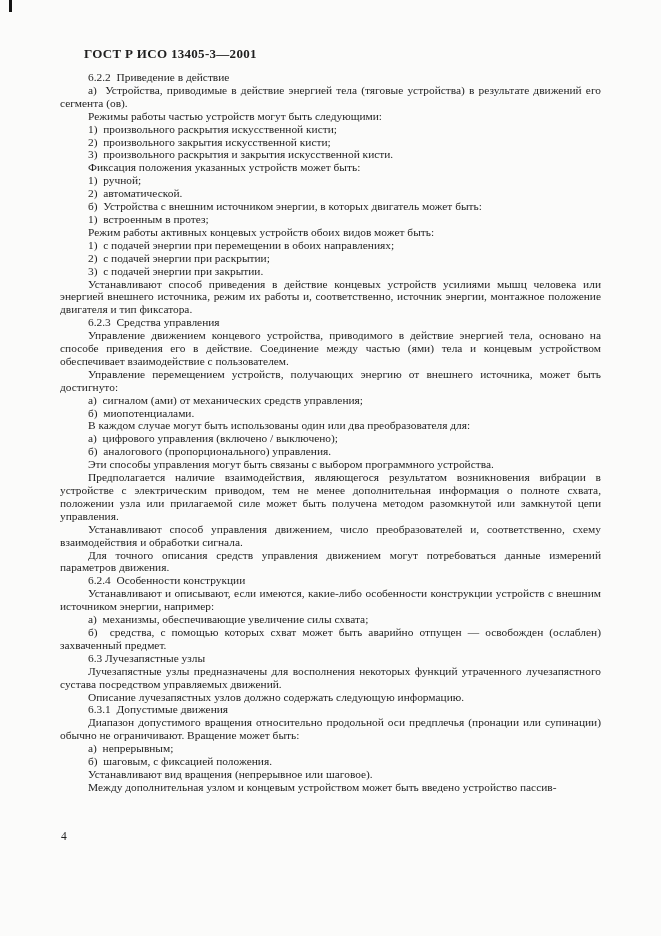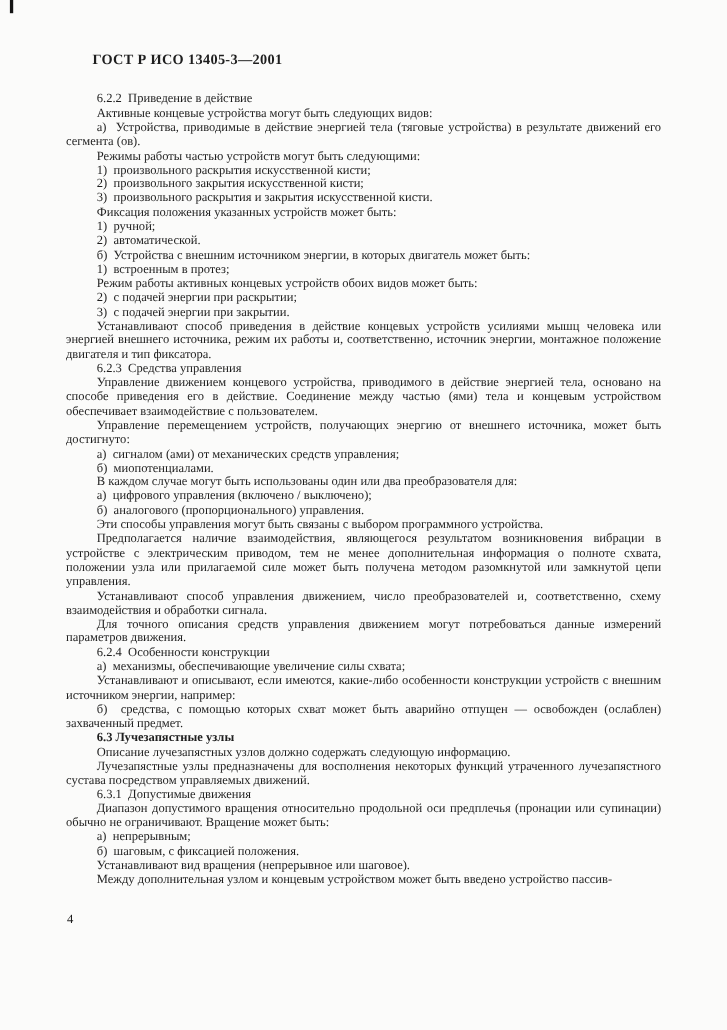--- a/index.html
+++ b/index.html
@@ -29,83 +29,83 @@
     top: 46px;
     font-size: 13px;
     font-weight: bold;
     letter-spacing: 0.3px;
     white-space: nowrap;
     margin-left: 24px;
   }
   .body-text {
     position: absolute;
     left: 60px;
-    top: 84px;
+    top: 71px;
     width: 541px;
     font-size: 11.4px;
     line-height: 12.9px;
     text-align: justify;
   }
   .para {
     margin: 0;
     padding: 0;
     text-indent: 28px;
   }
   .para.bold {
-    font-weight: bold;
+    font-weight: normal;
   }
   .page-number {
     position: absolute;
     left: 61px;
     top: 830px;
     font-size: 11.5px;
   }
 </style>
 </head>
 <body>
 
 <div>
   <div class="scan-artifact"></div>
   <div class="doc-header">ГОСТ Р ИСО 13405-3—2001</div>
   <div class="body-text">
       <p class="para">6.2.2&nbsp; Приведение в действие</p>
-      <p class="para">Активные концевые устройства могут быть следующих видов:</p>
       <p class="para">а)&nbsp; Устройства, приводимые в действие энергией тела (тяговые устройства) в результате движений его сегмента (ов).</p>
       <p class="para">Режимы работы частью устройств могут быть следующими:</p>
       <p class="para">1)&nbsp; произвольного раскрытия искусственной кисти;</p>
       <p class="para">2)&nbsp; произвольного закрытия искусственной кисти;</p>
       <p class="para">3)&nbsp; произвольного раскрытия и закрытия искусственной кисти.</p>
       <p class="para">Фиксация положения указанных устройств может быть:</p>
       <p class="para">1)&nbsp; ручной;</p>
       <p class="para">2)&nbsp; автоматической.</p>
       <p class="para">б)&nbsp; Устройства с внешним источником энергии, в которых двигатель может быть:</p>
       <p class="para">1)&nbsp; встроенным в протез;</p>
       <p class="para">Режим работы активных концевых устройств обоих видов может быть:</p>
+      <p class="para">1)&nbsp; с подачей энергии при перемещении в обоих направлениях;</p>
       <p class="para">2)&nbsp; с подачей энергии при раскрытии;</p>
       <p class="para">3)&nbsp; с подачей энергии при закрытии.</p>
       <p class="para">Устанавливают способ приведения в действие концевых устройств усилиями мышц человека или энергией внешнего источника, режим их работы и, соответственно, источник энергии, монтажное положение двигателя и тип фиксатора.</p>
       <p class="para">6.2.3&nbsp; Средства управления</p>
       <p class="para">Управление движением концевого устройства, приводимого в действие энергией тела, основано на способе приведения его в действие. Соединение между частью (ями) тела и концевым устройством обеспечивает взаимодействие с пользователем.</p>
       <p class="para">Управление перемещением устройств, получающих энергию от внешнего источника, может быть достигнуто:</p>
       <p class="para">а)&nbsp; сигналом (ами) от механических средств управления;</p>
       <p class="para">б)&nbsp; миопотенциалами.</p>
       <p class="para">В каждом случае могут быть использованы один или два преобразователя для:</p>
       <p class="para">а)&nbsp; цифрового управления (включено / выключено);</p>
       <p class="para">б)&nbsp; аналогового (пропорционального) управления.</p>
       <p class="para">Эти способы управления могут быть связаны с выбором программного устройства.</p>
       <p class="para">Предполагается наличие взаимодействия, являющегося результатом возникновения вибрации в устройстве с электрическим приводом, тем не менее дополнительная информация о полноте схвата, положении узла или прилагаемой силе может быть получена методом разомкнутой или замкнутой цепи управления.</p>
       <p class="para">Устанавливают способ управления движением, число преобразователей и, соответственно, схему взаимодействия и обработки сигнала.</p>
       <p class="para">Для точного описания средств управления движением могут потребоваться данные измерений параметров движения.</p>
       <p class="para">6.2.4&nbsp; Особенности конструкции</p>
+      <p class="para">Устанавливают и описывают, если имеются, какие-либо особенности конструкции устройств с внешним источником энергии, например:</p>
       <p class="para">а)&nbsp; механизмы, обеспечивающие увеличение силы схвата;</p>
-      <p class="para">Устанавливают и описывают, если имеются, какие-либо особенности конструкции устройств с внешним источником энергии, например:</p>
       <p class="para">б)&nbsp; средства, с помощью которых схват может быть аварийно отпущен — освобожден (ослаблен) захваченный предмет.</p>
       <p class="para bold">6.3 Лучезапястные узлы</p>
+      <p class="para">Лучезапястные узлы предназначены для восполнения некоторых функций утраченного лучезапястного сустава посредством управляемых движений.</p>
       <p class="para">Описание лучезапястных узлов должно содержать следующую информацию.</p>
-      <p class="para">Лучезапястные узлы предназначены для восполнения некоторых функций утраченного лучезапястного сустава посредством управляемых движений.</p>
       <p class="para">6.3.1&nbsp; Допустимые движения</p>
       <p class="para">Диапазон допустимого вращения относительно продольной оси предплечья (пронации или супинации) обычно не ограничивают. Вращение может быть:</p>
       <p class="para">а)&nbsp; непрерывным;</p>
       <p class="para">б)&nbsp; шаговым, с фиксацией положения.</p>
       <p class="para">Устанавливают вид вращения (непрерывное или шаговое).</p>
       <p class="para">Между дополнительная узлом и концевым устройством может быть введено устройство пассив-</p>
     </div>
   <div class="page-number">4</div>
 </div>
 

